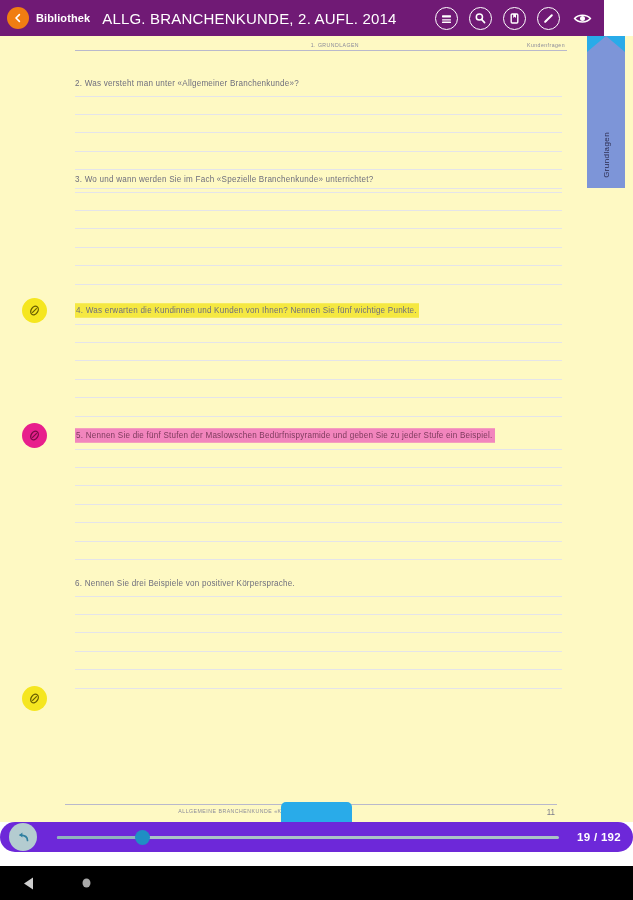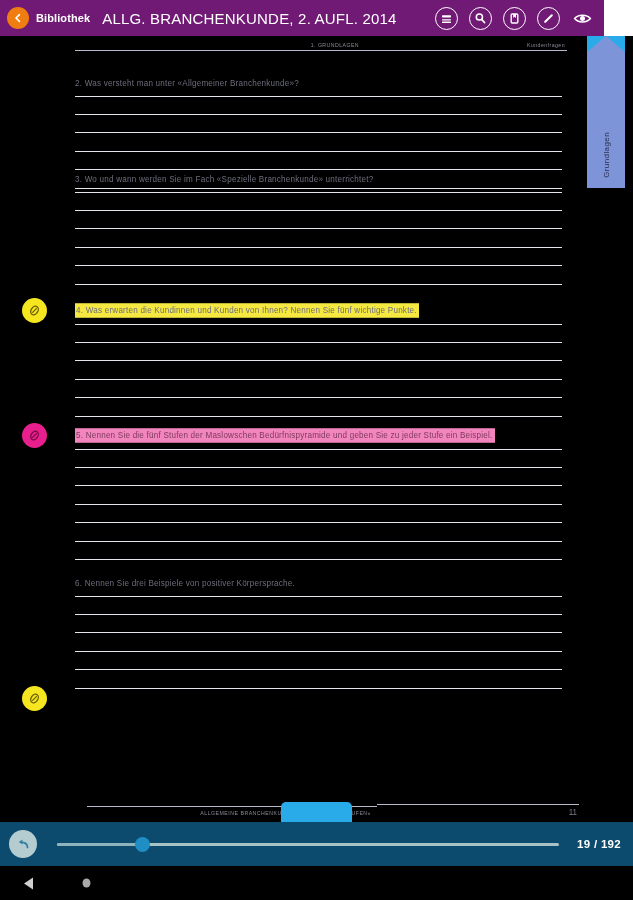--- a/index.html
+++ b/index.html
@@ -43,21 +43,21 @@
     display: flex; align-items: center; justify-content: center;
     color: #ffffff;
   }
   .tb-icon.noring { border: none; }
   .tb-icon svg { display: block; }
 
   
   #page {
     position: absolute; top: 36px; left: 0;
     width: 633px; height: 786px;
-    background: #000000;
+    background: #fef9c3;
     overflow: hidden;
   }
   #page-inner { position: relative; width: 100%; height: 100%; }
 
   
   #runhead {
     position: absolute; top: 6px; left: 75px; width: 492px;
     display: flex; align-items: flex-end; gap: 0;
   }
   .rh-cell { position: relative; }
@@ -116,22 +116,22 @@
     position: absolute; left: 22px;
     width: 25px; height: 25px; border-radius: 50%;
     display: flex; align-items: center; justify-content: center;
   }
   .badge.yellow { background: #f5e620; }
   .badge.pink   { background: #e81f8c; }
   .badge svg { display: block; }
 
   
   #docfoot {
-    position: absolute; bottom: 6px; left: 87px; width: 492px;
-    display: flex; align-items: center;
+    position: absolute; bottom: 6px; left: 65px; width: 492px;
+    display: flex; align-items: flex-start;
   }
   .df-left { width: 290px; }
   .df-right { width: 202px; }
   .df-rule { border-top: 1px solid #b9b9cc; height: 1px; width: 100%; }
   .df-txt {
     font-size: 5.2px; color: #8a8a9a; letter-spacing: .5px;
     white-space: nowrap; margin-top: 2px; display:block;
     transform: scaleY(1.15); transform-origin: top left;
   }
   .df-left .df-txt { text-align: right; padding-right: 6px; }
@@ -141,23 +141,23 @@
   #page-tab {
     position: absolute; bottom: 0; left: 281px;
     width: 71px; height: 20px;
     background: #29abe9;
     border-radius: 5px 5px 0 0;
   }
 
   
   #bottombar {
     position: absolute; top: 822px; left: 0;
-    width: 633px; height: 44px;
-    background: #0c4a6e;
-    display: flex; align-items: center;
+    width: 633px; height: 30px;
+    background: #6d28d9;
+    display: flex; align-items: center; border-radius: 22px;
   }
   #undo-btn {
     width: 28px; height: 28px; border-radius: 50%;
     background: #b4ccd0; margin-left: 9px;
     display: flex; align-items: center; justify-content: center;
     flex: 0 0 auto;
   }
   #undo-btn svg { display: block; }
   #slider-wrap {
     position: relative; flex: 1 1 auto;

